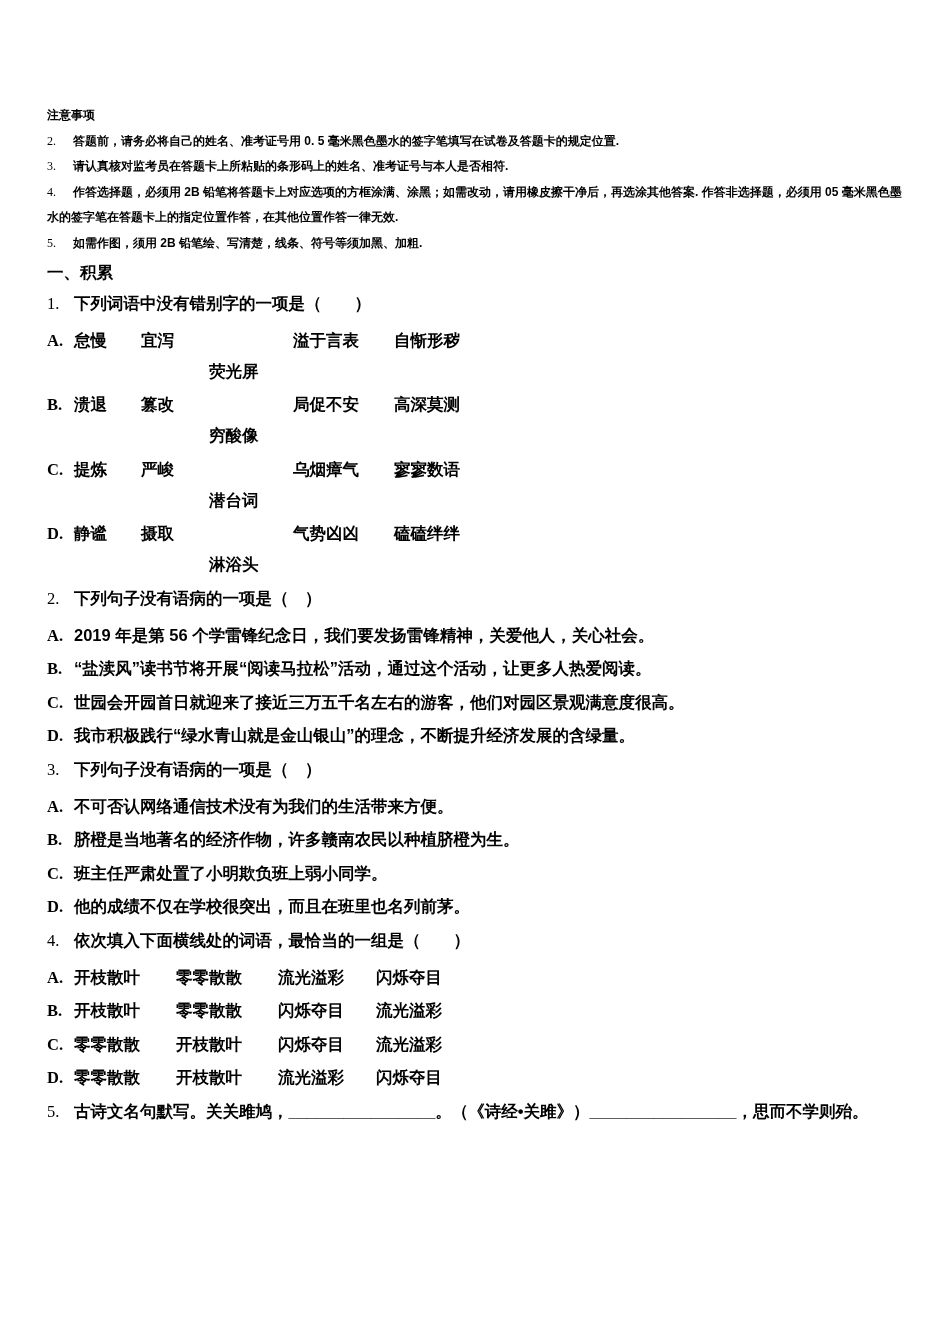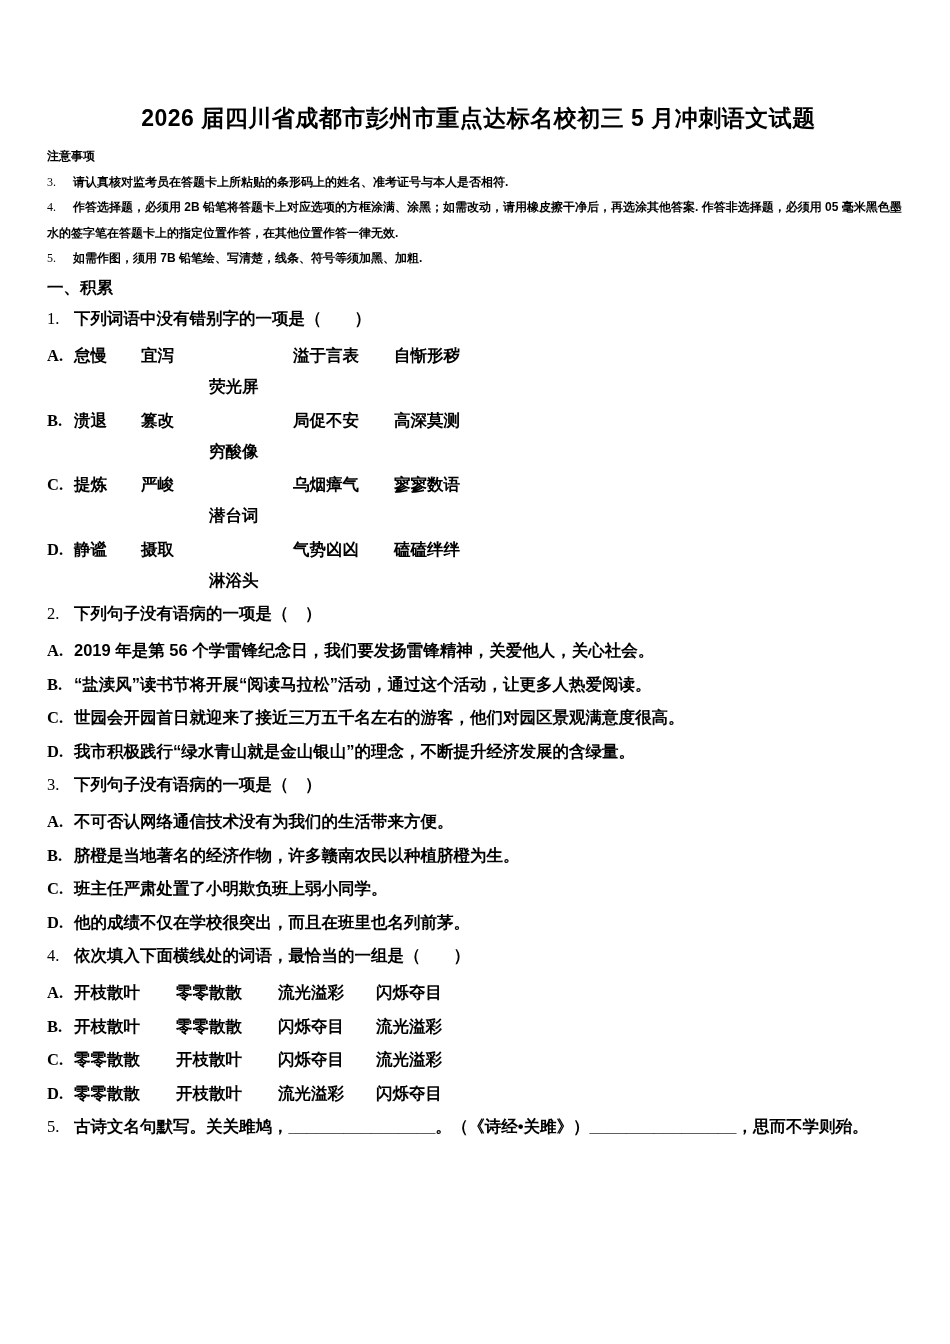--- a/index.html
+++ b/index.html
@@ -45,27 +45,27 @@
   .passage {
     margin:1px 0 0 0; line-height:37.4px;
     text-align:justify; text-indent:2em; font-weight:700;
   }
 </style>
 </head>
 <body>
 
 <div class="page">
 
-  <h1 class="title">2026 届四川省成都市彭州市重点达标名校初三 5 月冲刺语文试题</h1>
 
   <div class="notice">
     <div class="nline">注意事项</div>
+    <div class="nline"><span class="nnum">2.</span><span>答题前，请务必将自己的姓名、准考证号用 0. 5 毫米黑色墨水的签字笔填写在试卷及答题卡的规定位置.</span></div>
     <div class="nline"><span class="nnum">3.</span><span>请认真核对监考员在答题卡上所粘贴的条形码上的姓名、准考证号与本人是否相符.</span></div>
     <div class="nline"><span class="nnum">4.</span><span>作答选择题，必须用 2B 铅笔将答题卡上对应选项的方框涂满、涂黑；如需改动，请用橡皮擦干净后，再选涂其他答案. 作答非选择题，必须用 05 毫米黑色墨水的签字笔在答题卡上的指定位置作答，在其他位置作答一律无效.</span></div>
-    <div class="nline"><span class="nnum">5.</span><span>如需作图，须用 7B 铅笔绘、写清楚，线条、符号等须加黑、加粗.</span></div>
+    <div class="nline"><span class="nnum">5.</span><span>如需作图，须用 2B 铅笔绘、写清楚，线条、符号等须加黑、加粗.</span></div>
   </div>
 
   <div class="qarea">
 
     <div class="sec-heading">一、积累</div>
 
     <div>
       <div class="qline stem">
         <span class="num">1.</span>
         <span class="qtext">下列词语中没有错别字的一项是（　　）</span>

